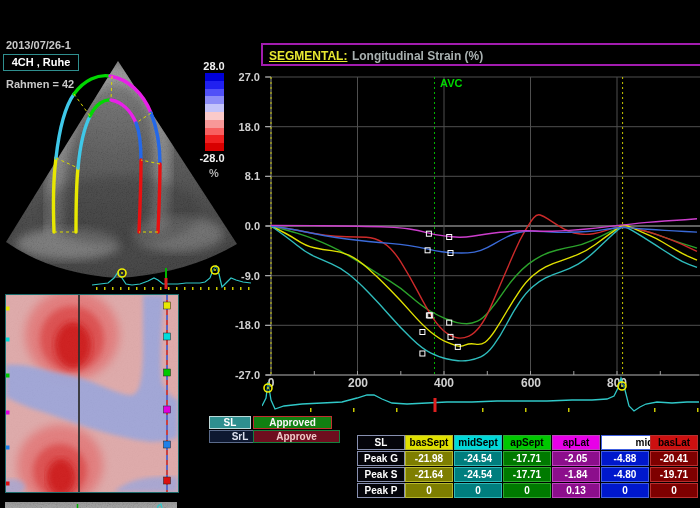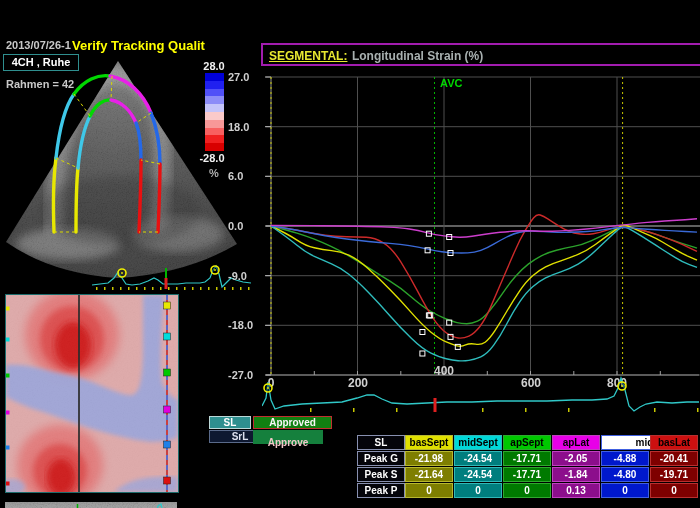--- a/index.html
+++ b/index.html
@@ -24,30 +24,30 @@
   #mmode-panel{left:5px;top:258px;width:172px;height:197px;border:1px solid #1d6d6d;box-sizing:content-box;}
   #mmode-strip{left:5px;top:466px;width:172px;height:38px;}
   #bottom-line{left:0px;top:504px;width:192px;height:2px;background:#d8d800;}
   
   #chart-header{left:261px;top:7px;width:431px;height:19px;border:2px solid #a21caf;background:#000;
                 padding-left:6px;line-height:19px;white-space:nowrap;overflow:hidden;}
   #chart-header .seg{color:#e8e830;font-size:12px;font-weight:bold;text-decoration:underline;}
   #chart-header .segtitle{color:#a8b0b0;font-size:12px;font-weight:bold;}
   #plot-area{left:262px;top:38px;width:438px;height:304px;}
   #avc-label{left:440px;top:41px;color:#00d800;font-size:11px;font-weight:bold;z-index:4;}
-  .ylab{position:absolute;width:32px;text-align:left;color:#d0d0d0;font-size:11px;font-weight:bold;height:12px;line-height:12px;}
+  .ylab{position:absolute;width:32px;text-align:right;color:#d0d0d0;font-size:11px;font-weight:bold;height:12px;line-height:12px;}
   .xlab{position:absolute;width:34px;text-align:center;color:#d0d0d0;font-size:12px;font-weight:bold;height:13px;line-height:13px;}
   #ecg-right{left:262px;top:340px;width:438px;height:40px;}
   
   .btn{position:absolute;font-family:"Liberation Sans",sans-serif;font-size:10px;font-weight:bold;
        padding:0;line-height:11px;cursor:pointer;}
   #btn-sl{left:209px;top:380px;width:42px;height:13px;background:#2e8f8f;border:1px solid #bcd8d8;color:#fff;}
   #btn-srl{left:209px;top:394px;width:62px;height:13px;background:#0e1830;border:1px solid #5a6a8a;color:#dde0ee;}
   #btn-approved{left:253px;top:380px;width:79px;height:13px;background:#118011;border:1px solid #c03030;color:#f8f8f8;}
-  #btn-approve{left:253px;top:394px;width:70px;height:13px;background:#6e0e1e;border:7px solid #15803d;color:#f0c8c8;}
+  #btn-approve{left:253px;top:394px;width:87px;height:13px;background:#6e0e1e;border:1px solid #15803d;color:#f0c8c8;}
   
   #warning{left:356px;top:381px;width:339px;height:14px;border:1px solid #b8b8c8;background:#000;
            color:#fff;font-size:11px;font-weight:bold;line-height:14px;white-space:nowrap;overflow:hidden;word-spacing:5px;}
   #seg-table{left:356px;top:398px;width:343px;height:66px;}
   .tcell{position:absolute;height:13px;font-size:10px;font-weight:bold;text-align:center;line-height:13px;overflow:hidden;}
   .tlbl{background:#04040a;border:1px solid #8890b0;color:#fff;}
   .thdr{color:#000;}
   .tval{color:#fff;}
 </style>
 </head>
@@ -137,21 +137,20 @@
           <rect x="232" y="25" width="1.5" height="3" fill="#c8c800"></rect>
           <rect x="240" y="25" width="1.5" height="3" fill="#c8c800"></rect>
           <rect x="248" y="25" width="1.5" height="3" fill="#c8c800"></rect>
           <circle cx="122" cy="11" r="4" fill="rgba(0,0,0,0.4)" stroke="#f0f000" stroke-width="1.6"></circle>
           <circle cx="122" cy="11" r="0.9" fill="#f0f000"></circle>
           <circle cx="215" cy="8" r="4" fill="rgba(0,0,0,0.4)" stroke="#f0f000" stroke-width="1.6"></circle>
           <circle cx="215" cy="8" r="0.9" fill="#f0f000"></circle>
         </g>
     </svg>
     <div class="abs dt">2013/07/26-1</div>
-    <div class="abs ttl">Verify Tracking Qualit</div>
     <div class="abs viewbox">4CH , Ruhe</div>
     <div class="abs framelbl">Rahmen = 42</div>
     <div class="abs" id="cbar"></div>
     <div class="abs cbmax">28.0</div>
     <div class="abs cbmin">-28.0</div>
     <div class="abs cbunit">%</div>
   </div>
 
   <div class="abs" id="mmode-panel">
     <svg width="172" height="197" viewBox="0 0 172 197">
@@ -266,30 +265,30 @@
         <rect x="163.1" y="173.8" width="5" height="5" fill="none" stroke="#fff" stroke-width="1"></rect>
         <rect x="186.0" y="176.5" width="5" height="5" fill="none" stroke="#fff" stroke-width="1"></rect>
         <rect x="164.4" y="157.2" width="5" height="5" fill="none" stroke="#fff" stroke-width="1"></rect>
         <rect x="184.7" y="160.5" width="5" height="5" fill="none" stroke="#fff" stroke-width="1"></rect>
       </svg>
   </div>
   <div class="abs" id="avc-label">AVC</div>
   <div id="ylabels">
       <div class="ylab" style="left: 228px; top: 35px;">27.0</div>
       <div class="ylab" style="left: 228px; top: 85px;">18.0</div>
-      <div class="ylab" style="left: 228px; top: 134px;">6.0</div>
+      <div class="ylab" style="left: 228px; top: 134px;">8.1</div>
       <div class="ylab" style="left: 228px; top: 184px;">0.0</div>
       <div class="ylab" style="left: 228px; top: 234px;">-9.0</div>
       <div class="ylab" style="left: 228px; top: 283px;">-18.0</div>
       <div class="ylab" style="left: 228px; top: 333px;">-27.0</div>
     </div>
   <div id="xlabels">
       <div class="xlab" style="left: 254px; top: 341px;">0</div>
       <div class="xlab" style="left: 341px; top: 341px;">200</div>
-      <div class="xlab" style="left: 427px; top: 329px;">400</div>
+      <div class="xlab" style="left: 427px; top: 341px;">400</div>
       <div class="xlab" style="left: 514px; top: 341px;">600</div>
       <div class="xlab" style="left: 600px; top: 341px;">800</div>
     </div>
 
   <div class="abs" id="ecg-right">
     <svg id="ecg-right-svg" width="438" height="40" viewBox="0 0 438 40">
         <polyline points="0,30 4,22 6,6 9,24 13,33 22,30 40,28 60,27 80,26 95,22 105,19 112,19 120,23 130,27 145,28 165,27 185,26 210,26 235,25 260,25 285,25 310,24 330,24 345,23 352,20 356,12 359,2 363,14 367,30 372,35 378,31 384,28 395,26 410,27 425,26 437,26" fill="none" stroke="#30c8c8" stroke-width="1.3"></polyline>
         <rect x="171.5" y="22" width="3" height="14" fill="#e02020"></rect>
         <rect x="48" y="32" width="1.5" height="4" fill="#c8c800"></rect>
         <rect x="91" y="32" width="1.5" height="4" fill="#c8c800"></rect>

